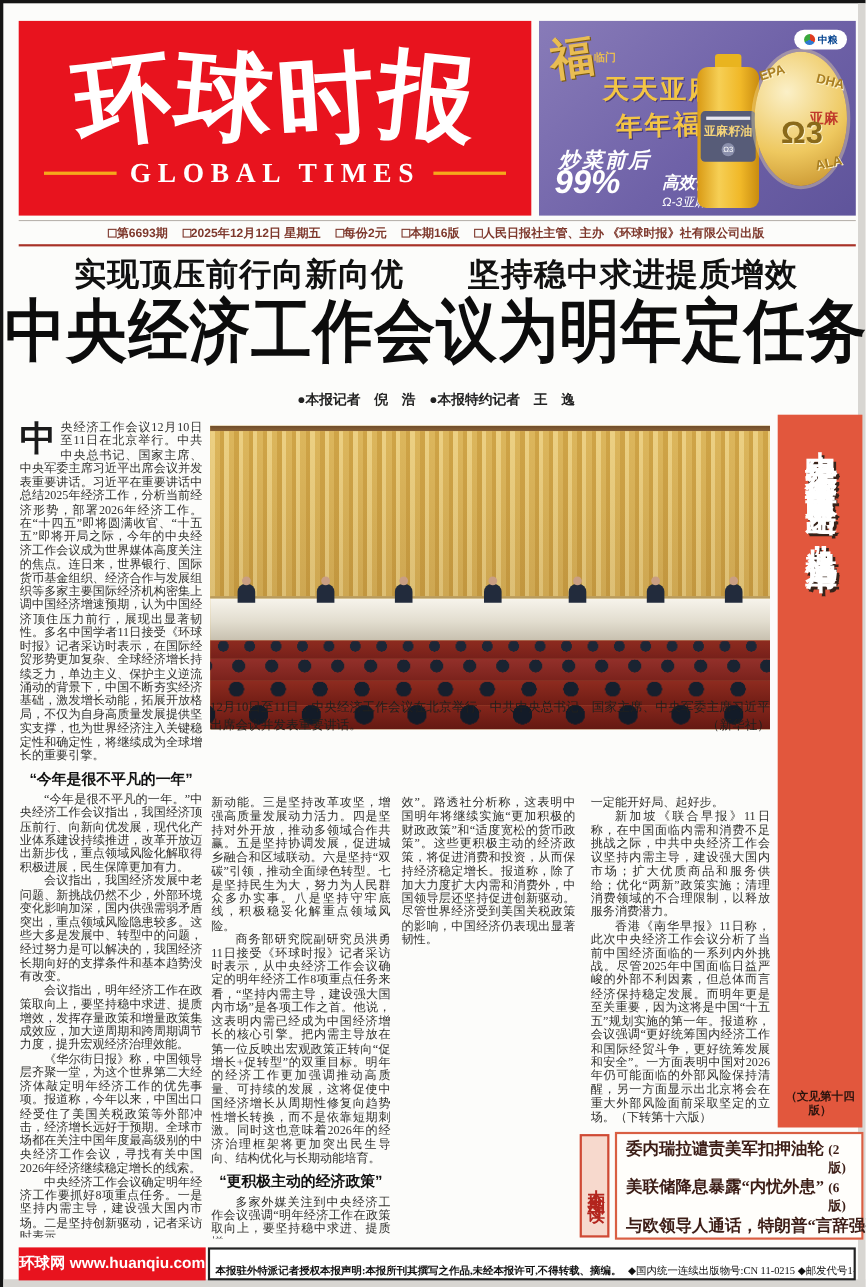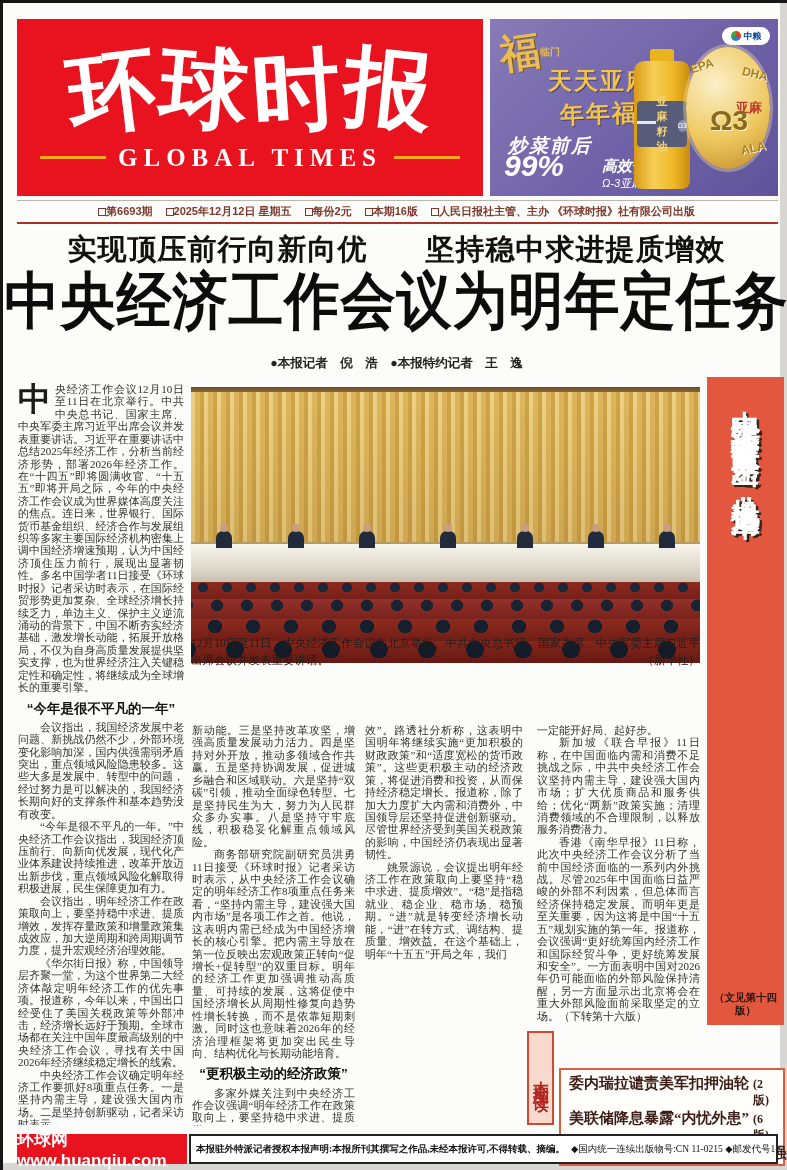--- a/index.html
+++ b/index.html
@@ -45,21 +45,21 @@
   .ad-pct{position:absolute;left:14px;top:132px;font-size:30px;font-weight:bold;color:#fff;
           font-style:italic;line-height:1;}
   .ad-keep{position:absolute;left:112px;top:138px;color:#fff;font-style:italic;}
   .ad-keep .k1{display:block;font-size:15px;font-weight:bold;}
   .ad-keep .k2{display:block;font-size:11px;}
   .bottle{position:absolute;left:144px;top:30px;width:56px;height:140px;}
   .bottle .cap{position:absolute;left:16px;top:0;width:24px;height:13px;background:#e9b41f;border-radius:3px 3px 0 0;}
   .bottle .body{position:absolute;left:0;top:12px;width:56px;height:128px;border-radius:10px 10px 8px 8px;
                 background:linear-gradient(90deg,#d99a14,#f6cf55 35%,#f0b828 70%,#c98c10);}
   .bottle .label{position:absolute;left:3px;top:52px;width:50px;height:46px;background:#575c78;border-radius:4px;
-                 display:flex;flex-direction:row;align-items:center;justify-content:center;}
+                 display:flex;flex-direction:column;align-items:center;justify-content:center;}
   .bottle .label-strip{width:40px;height:3px;background:#e8e8f0;margin-bottom:3px;}
   .bottle .label-text{color:#f3d37a;font-size:11px;font-weight:bold;}
   .bottle .label-o3{margin-top:3px;width:12px;height:12px;border-radius:50%;background:#8b90ac;color:#fff;
                     font-size:7px;display:flex;align-items:center;justify-content:center;}
   .coin{position:absolute;right:8px;top:28px;width:84px;height:122px;border-radius:50%;
         background:radial-gradient(circle at 35% 30%,#fbf0c8,#eec85f 55%,#c6912c 95%);
         box-shadow:0 0 0 3px rgba(255,235,170,.35);}
   .coin span{position:absolute;font-weight:bold;color:#a97f22;text-shadow:1px 1px 0 #fdf3cd;}
   .coin .epa{left:4px;top:12px;font-size:12px;transform:rotate(-18deg);}
   .coin .dha{right:2px;top:20px;font-size:12px;transform:rotate(14deg);}
@@ -130,31 +130,31 @@
   .sidebar-note{margin-top:auto;margin-bottom:8px;font-size:10.5px;font-weight:bold;color:#2a130d;
                 text-align:center;line-height:1.25;padding:0 6px;}
 
   
   .guide-label{position:absolute;left:524px;top:1028px;width:27px;height:94px;background:#f7d9cd;
                border:2px solid #cf4a35;box-sizing:border-box;writing-mode:vertical-rl;text-orientation:upright;
                color:#b3251e;font-weight:900;font-size:16px;letter-spacing:5px;
                display:flex;align-items:center;justify-content:center;font-family:"Liberation Sans",sans-serif;}
   .guide-box{position:absolute;left:556px;top:1026px;width:226px;height:98px;border:2px solid #d95f43;
              box-sizing:border-box;padding:4px 8px 2px;display:flex;flex-direction:column;justify-content:space-around;
-             background:#fffefb;margin-top:39px;}
+             background:#fffefb;}
   .guide-item{display:flex;justify-content:space-between;align-items:baseline;font-weight:bold;color:#3c1d16;}
   .gi-title{font-size:15px;white-space:nowrap;}
   .gi-page{font-size:12px;margin-left:4px;}
 
   
   .footer-site{position:absolute;left:14px;top:1131px;width:170px;height:30px;background:#e8131e;color:#fff;
-               display:flex;align-items:center;justify-content:center;font-size:17px;font-weight:bold;
+               display:flex;align-items:center;justify-content:center;font-size:14px;font-weight:bold;
                font-family:"Liberation Sans",sans-serif;}
   .footer-statement{position:absolute;left:186px;top:1131px;width:589px;height:30px;border:2px solid #222;
-                    box-sizing:border-box;display:flex;align-items:center;padding:0 5px;gap:6px;
+                    box-sizing:border-box;display:flex;align-items:flex-end;padding:0 5px;gap:6px;
                     font-size:9.5px;color:#111;white-space:nowrap;overflow:hidden;background:#fff;}
   .fs-main{font-weight:bold;}
 </style>
 </head>
 <body>
 
 <div class="page">
   <div class="edge-right"></div>
   <div class="edge-bottom"></div>
 
@@ -235,22 +235,22 @@
   <div class="kicker">
     <span>实现顶压前行向新向优</span>
     <span>坚持稳中求进提质增效</span>
   </div>
   <div class="headline">中央经济工作会议为明年定任务</div>
   <div class="byline">●本报记者　倪　浩　●本报特约记者　王　逸</div>
 
   <div class="bodycol col1">
     <p class="first"><span class="dropcap">中</span><span>央经济工作会议12月10日至11日在北京举行。中共中央总书记、国家主席、中央军委主席习近平出席会议并发表重要讲话。习近平在重要讲话中总结2025年经济工作，分析当前经济形势，部署2026年经济工作。在“十四五”即将圆满收官、“十五五”即将开局之际，今年的中央经济工作会议成为世界媒体高度关注的焦点。连日来，世界银行、国际货币基金组织、经济合作与发展组织等多家主要国际经济机构密集上调中国经济增速预期，认为中国经济顶住压力前行，展现出显著韧性。多名中国学者11日接受《环球时报》记者采访时表示，在国际经贸形势更加复杂、全球经济增长持续乏力，单边主义、保护主义逆流涌动的背景下，中国不断夯实经济基础，激发增长动能，拓展开放格局，不仅为自身高质量发展提供坚实支撑，也为世界经济注入关键稳定性和确定性，将继续成为全球增长的重要引擎。</span></p>
     <h3 class="col-sub">“今年是很不平凡的一年”</h3>
+    <p>“今年是很不平凡的一年。”中央经济工作会议指出，我国经济顶压前行、向新向优发展，现代化产业体系建设持续推进，改革开放迈出新步伐，重点领域风险化解取得积极进展，民生保障更加有力。</p>
     <p>会议指出，我国经济发展中老问题、新挑战仍然不少，外部环境变化影响加深，国内供强需弱矛盾突出，重点领域风险隐患较多。这些大多是发展中、转型中的问题，经过努力是可以解决的，我国经济长期向好的支撑条件和基本趋势没有改变。</p>
-    <p>“今年是很不平凡的一年。”中央经济工作会议指出，我国经济顶压前行、向新向优发展，现代化产业体系建设持续推进，改革开放迈出新步伐，重点领域风险化解取得积极进展，民生保障更加有力。</p>
     <p>会议指出，明年经济工作在政策取向上，要坚持稳中求进、提质增效，发挥存量政策和增量政策集成效应，加大逆周期和跨周期调节力度，提升宏观经济治理效能。</p>
     <p>《华尔街日报》称，中国领导层齐聚一堂，为这个世界第二大经济体敲定明年经济工作的优先事项。报道称，今年以来，中国出口经受住了美国关税政策等外部冲击，经济增长远好于预期。全球市场都在关注中国年度最高级别的中央经济工作会议，寻找有关中国2026年经济继续稳定增长的线索。</p>
     <p>中央经济工作会议确定明年经济工作要抓好8项重点任务。一是坚持内需主导，建设强大国内市场。二是坚持创新驱动，记者采访时表示</p>
   </div>
 
   <div class="photo">
     <div class="strip-top"></div>
     <div class="curtain"></div>
     <div class="dais">
       <span class="leader"></span>
@@ -274,21 +274,20 @@
   </div>
 
   <div class="bodycol col2">
     <p class="cont">新动能。三是坚持改革攻坚，增强高质量发展动力活力。四是坚持对外开放，推动多领域合作共赢。五是坚持协调发展，促进城乡融合和区域联动。六是坚持“双碳”引领，推动全面绿色转型。七是坚持民生为大，努力为人民群众多办实事。八是坚持守牢底线，积极稳妥化解重点领域风险。</p>
     <p>商务部研究院副研究员洪勇11日接受《环球时报》记者采访时表示，从中央经济工作会议确定的明年经济工作8项重点任务来看，“坚持内需主导，建设强大国内市场”是各项工作之首。他说，这表明内需已经成为中国经济增长的核心引擎。把内需主导放在第一位反映出宏观政策正转向“促增长+促转型”的双重目标。明年的经济工作更加强调推动高质量、可持续的发展，这将促使中国经济增长从周期性修复向趋势性增长转换，而不是依靠短期刺激。同时这也意味着2026年的经济治理框架将更加突出民生导向、结构优化与长期动能培育。</p>
     <h3 class="col-sub">“更积极主动的经济政策”</h3>
     <p>多家外媒关注到中央经济工作会议强调“明年经济工作在政策取向上，要坚持稳中求进、提质增</p>
   </div>
   <div class="bodycol col3">
     <p class="cont">效”。路透社分析称，这表明中国明年将继续实施“更加积极的财政政策”和“适度宽松的货币政策”。这些更积极主动的经济政策，将促进消费和投资，从而保持经济稳定增长。报道称，除了加大力度扩大内需和消费外，中国领导层还坚持促进创新驱动。尽管世界经济受到美国关税政策的影响，中国经济仍表现出显著韧性。</p>
-    <p>姚景源说，会议提出明年经济工作在政策取向上要坚持“稳中求进、提质增效”。“稳”是指稳就业、稳企业、稳市场、稳预期。“进”就是转变经济增长动能，“进”在转方式、调结构、提质量、增效益。在这个基础上，明年“十五五”开局之年，我们</p>
   </div>
   <div class="bodycol col4">
     <p class="cont">一定能开好局、起好步。</p>
     <p>新加坡《联合早报》11日称，在中国面临内需和消费不足挑战之际，中共中央经济工作会议坚持内需主导，建设强大国内市场；扩大优质商品和服务供给；优化“两新”政策实施；清理消费领域的不合理限制，以释放服务消费潜力。</p>
     <p>香港《南华早报》11日称，此次中央经济工作会议分析了当前中国经济面临的一系列内外挑战。尽管2025年中国面临日益严峻的外部不利因素，但总体而言经济保持稳定发展。而明年更是至关重要，因为这将是中国“十五五”规划实施的第一年。报道称，会议强调“更好统筹国内经济工作和国际经贸斗争，更好统筹发展和安全”。一方面表明中国对2026年仍可能面临的外部风险保持清醒，另一方面显示出北京将会在重大外部风险面前采取坚定的立场。（下转第十六版）</p>
   </div>
 
   <div class="sidebar">
     <div class="sidebar-text">中央经济工作会议向世界递出“机遇清单”</div>
     <div class="sidebar-note">（文见第十四版）</div>

